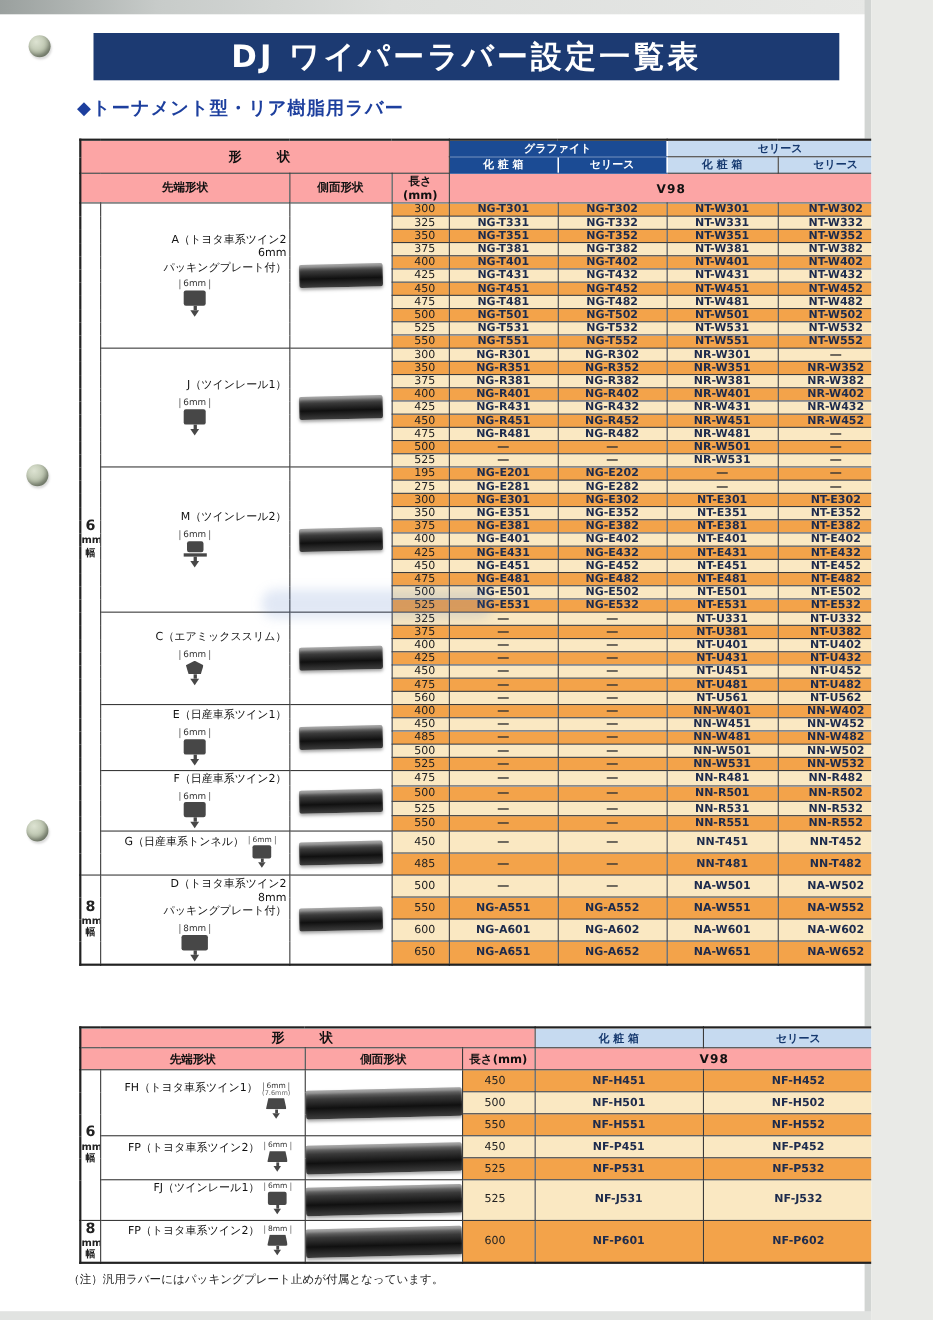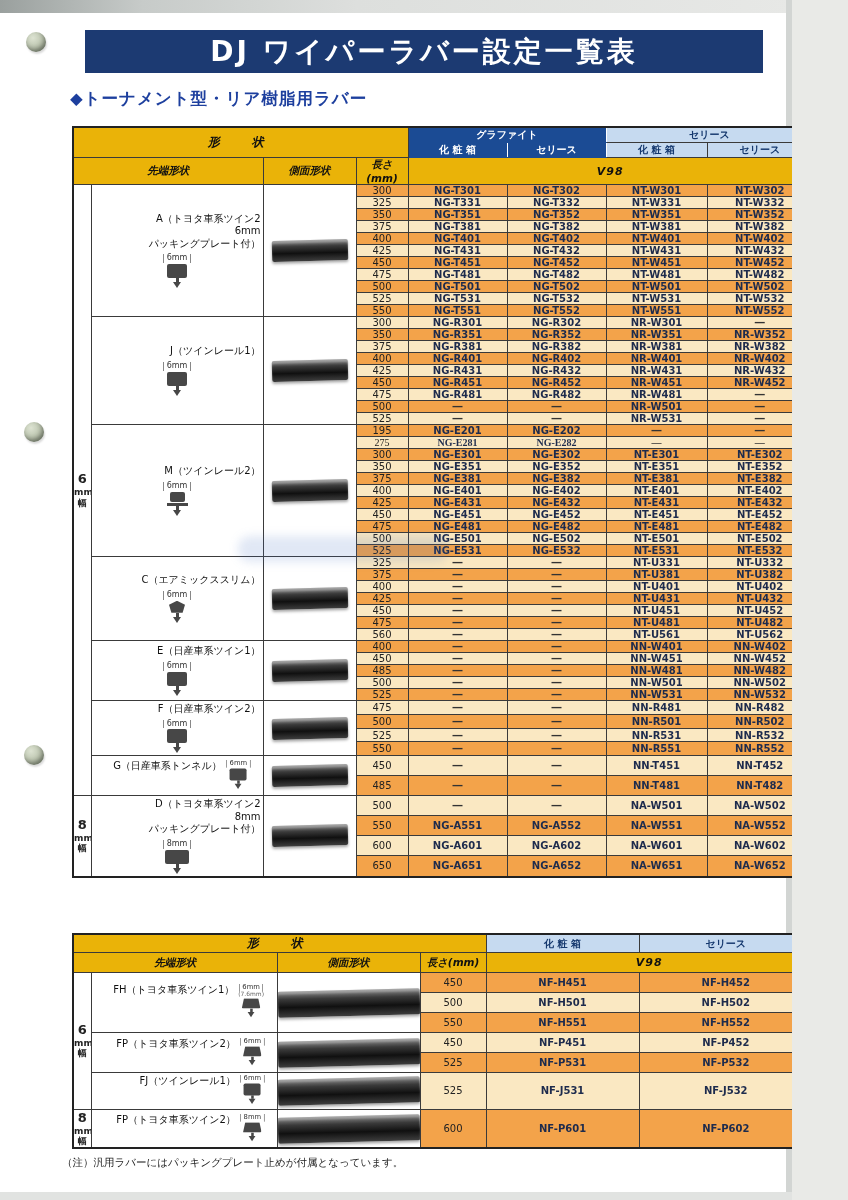--- a/index.html
+++ b/index.html
@@ -19,30 +19,30 @@
         font-size:28px;font-weight:bold;letter-spacing:3px;}
   .sec-head{position:absolute;left:70px;color:#1d3f9e;font-weight:bold;font-size:16.5px;letter-spacing:1px;text-align:center;}
   .sec-head1{top:88px;} .sec-head2{top:901px;}
 
   table{border-collapse:collapse;table-layout:fixed;position:absolute;left:72px;background:#fff;
         border:2px solid #222;}
   #t1{top:126px;width:740px;}
   #t2{top:933px;width:740px;}
   td,th{border:1px solid #3a3a3a;padding:0;overflow:hidden;vertical-align:middle;}
   thead th{font-weight:bold;text-align:center;}
-  .w-head{background:#eab308;color:#111;font-size:10.5px;font-style:italic;}
+  .w-head{background:#fca5a5;color:#111;font-size:10.5px;}
   .shape-head{font-size:12px;letter-spacing:10px;}
   .g-head{background:#1b4b94;color:#fff;font-size:10px;font-weight:bold;border-color:#1b4b94 #fff;}
   .n-head{background:#c6daf0;color:#15386e;font-size:10px;font-weight:bold;}
   .v98{font-size:11px;letter-spacing:1px;}
 
   .row-orange td{background:#f3a34a;}
   .row-cream td{background:#fae8c2;}
   td.static{background:#fff !important;vertical-align:middle;}
-  .len-cell{text-align:center;font-size:10px;color:#222;}
+  .len-cell{font-size:10px;color:#222;padding-left:20px;}
   .part-cell{text-align:center;font-size:10px;font-weight:bold;color:#1d2b4d;}
   .part-cell.dash{font-weight:bold;color:#333;}
 
   .band-cell{text-align:center;}
   .band-seg{display:block;text-align:center;font-size:9px;font-weight:bold;line-height:1.15;color:#222;}
   .band-seg:first-child{font-size:13px;}
 
   .tip-cell{vertical-align:top;}
   .tip-wrap{display:flex;flex-direction:column;height:100%;}
   .tip-cell.inline .tip-wrap{flex-direction:row;align-items:flex-start;}
@@ -309,21 +309,21 @@
           </td>
           <td class="side-cell static" rowspan="11">
             <div class="photo photo1"></div>
           </td>
           <td class="len-cell">195</td>
           <td class="part-cell">NG-E201</td>
           <td class="part-cell">NG-E202</td>
           <td class="part-cell dash">―</td>
           <td class="part-cell dash">―</td>
         </tr>
-        <tr class="row-cream" style="height: 12px; font-family: Liberation Serif, serif;">
+        <tr class="row-cream" style="height: 12px;">
           <td class="len-cell">275</td>
           <td class="part-cell">NG-E281</td>
           <td class="part-cell">NG-E282</td>
           <td class="part-cell dash">―</td>
           <td class="part-cell dash">―</td>
         </tr>
         <tr class="row-orange" style="height: 12px;">
           <td class="len-cell">300</td>
           <td class="part-cell">NG-E301</td>
           <td class="part-cell">NG-E302</td>

